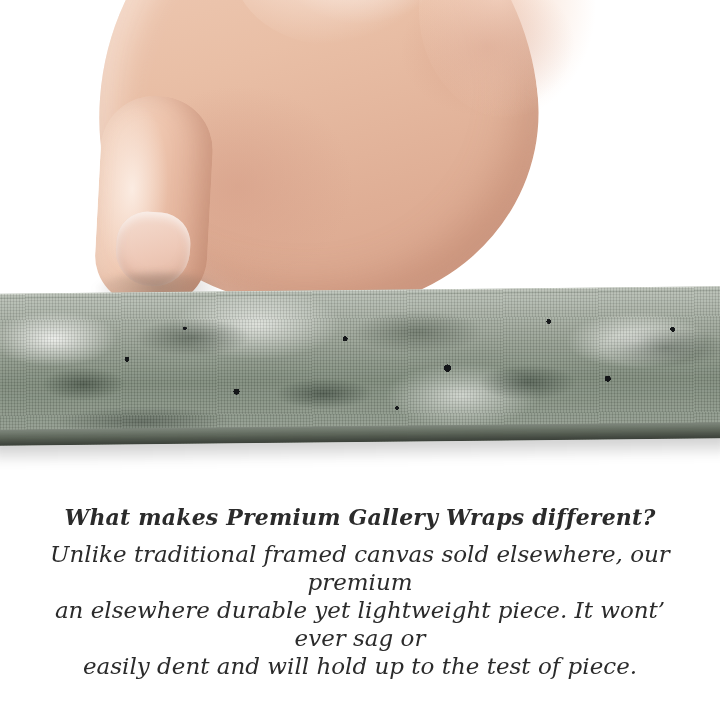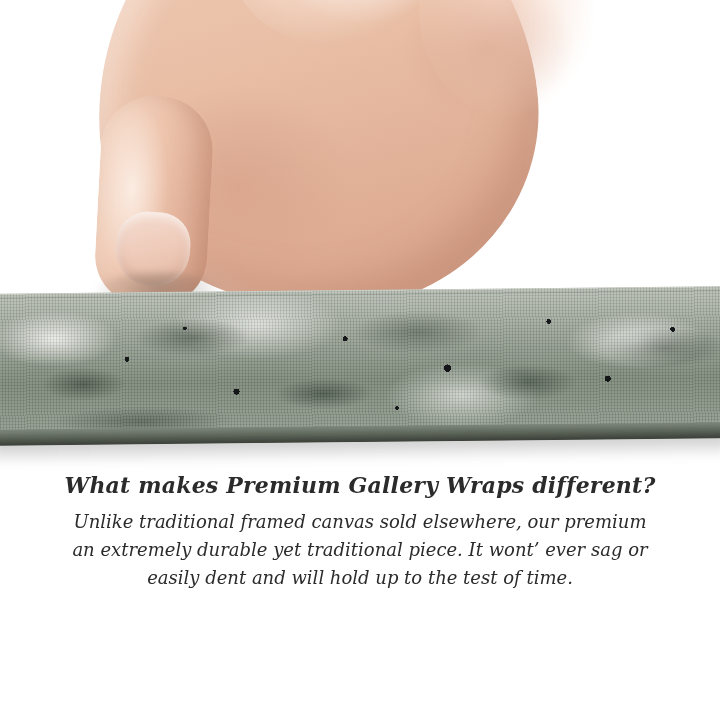--- a/index.html
+++ b/index.html
@@ -178,35 +178,35 @@
     height: 26px;
     transform: rotate(-0.6deg);
     background: linear-gradient(180deg, rgba(60,60,60,0.30), rgba(60,60,60,0));
     filter: blur(4px);
   }
 
   
   .caption {
     position: absolute;
     left: 0;
-    top: 472px;
+    top: 504px;
     width: 720px;
     text-align: center;
     color: #2b2b2b;
     font-family: "DejaVu Serif", serif;
     font-style: italic;
   }
   .caption-title {
     font-size: 22px;
     font-weight: 700;
     letter-spacing: 0.2px;
     margin-bottom: 10px;
   }
   .caption-line {
-    font-size: 18px;
+    font-size: 23px;
     line-height: 28px;
     padding: 0 44px;
     font-style: italic;
   }
 </style>
 </head>
 <body>
 
 <div class="page">
 
@@ -229,17 +229,17 @@
       <div class="grain-c"></div>
       <div class="bar-bottom-edge"></div>
     </div>
     <div class="bar-drop-shadow"></div>
 
   </div>
 
   <div class="caption">
     <div class="caption-title">What makes Premium Gallery Wraps different?</div>
     <div class="caption-line">Unlike traditional framed canvas sold elsewhere, our premium</div>
-    <div class="caption-line">an extremely durable yet traditional piece. It wont’ ever sag or</div>
-    <div class="caption-line">easily dent and will hold up to the test of time.</div>
+    <div class="caption-line">an elsewhere durable yet lightweight piece. It wont’ ever sag or</div>
+    <div class="caption-line">easily dent and will hold up to the test of piece.</div>
   </div>
 
 </div>
 
 </body></html>

